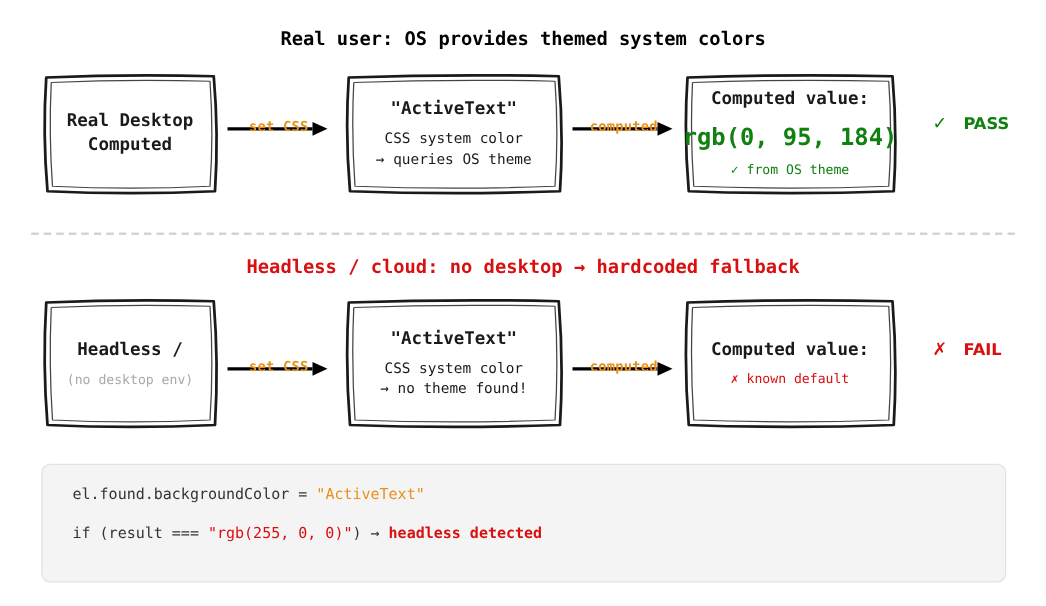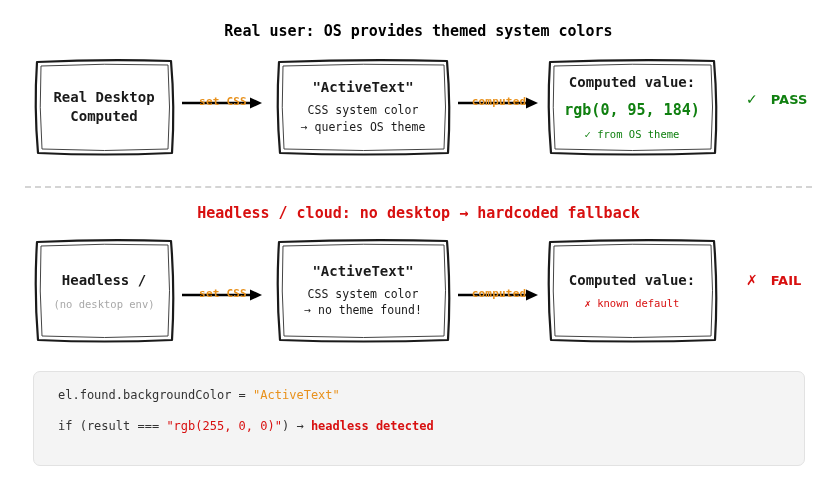--- a/index.html
+++ b/index.html
@@ -68,21 +68,21 @@
   }
   .n-sub {
     font-family: "DejaVu Sans Mono", monospace;
     font-size: 11.5px;
     color: #1a1a1a;
     line-height: 1.45;
     margin-top: 5px;
   }
   .n-value {
     font-family: "DejaVu Sans Mono", monospace;
-    font-size: 15px;
+    font-size: 19px;
     font-weight: bold;
     line-height: 1.4;
     margin-top: 8px;
   }
   .n-value.ok { color: #108010; }
   .n-value.bad { color: #d81010; }
   .n-note {
     font-family: "DejaVu Sans Mono", monospace;
     font-size: 10.5px;
     line-height: 1.4;

